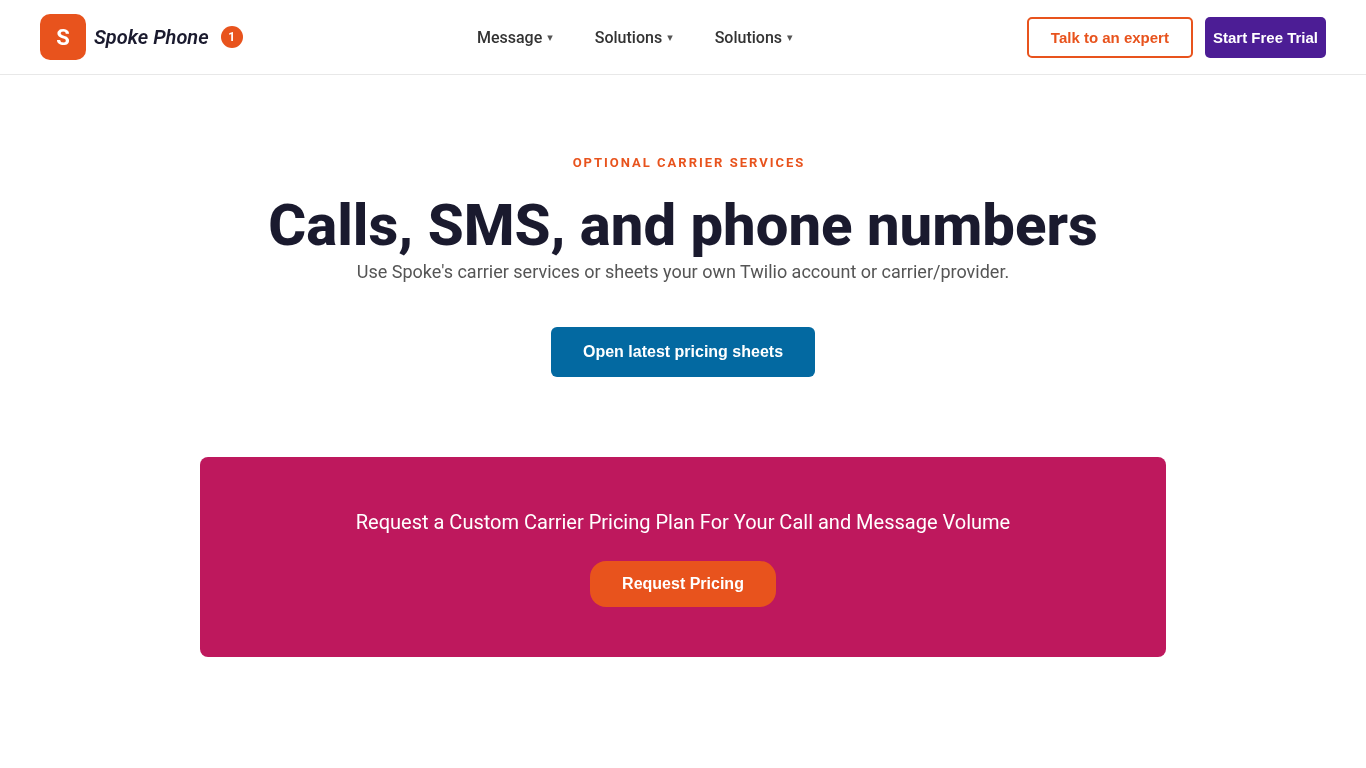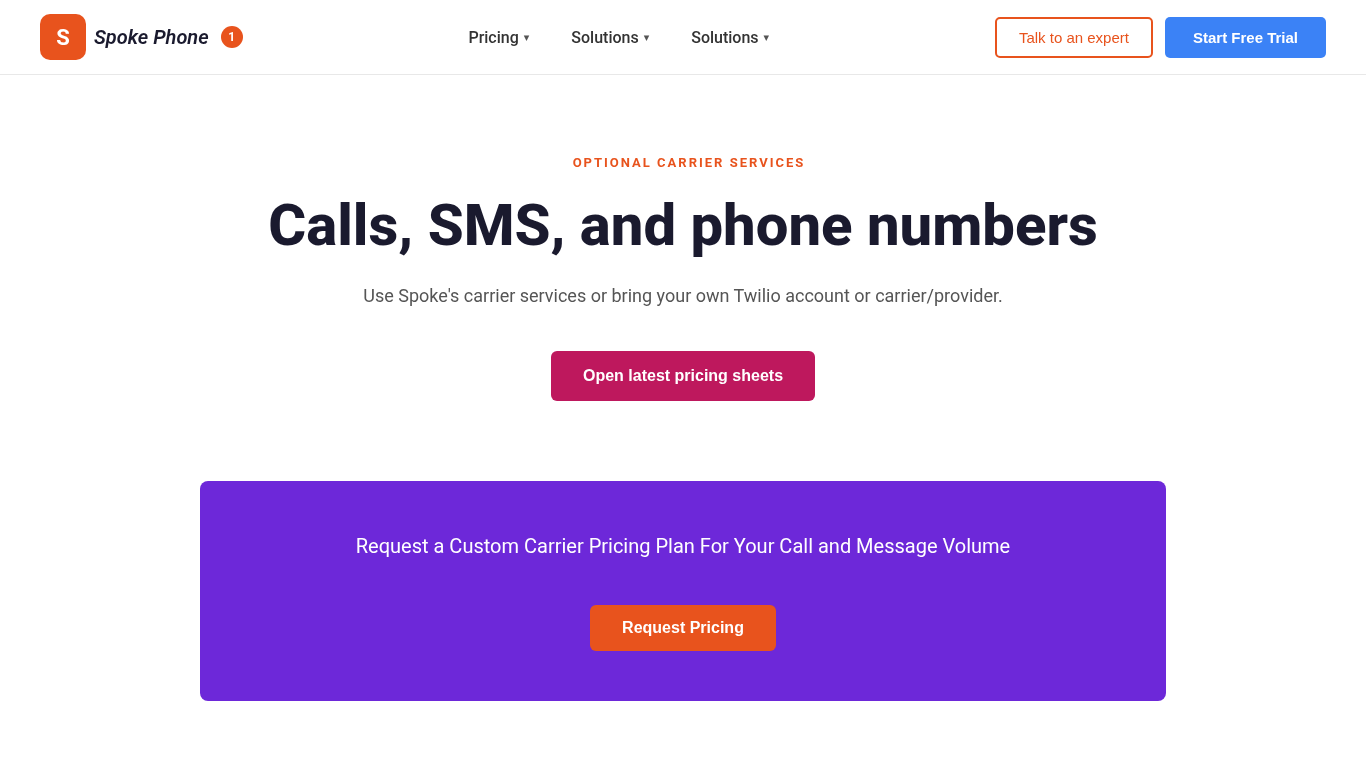--- a/index.html
+++ b/index.html
@@ -95,29 +95,29 @@
       align-items: center;
       gap: 12px;
     }
 
     .btn-outline {
       padding: 10px 22px;
       border: 2px solid #e8531d;
       background: transparent;
       color: #e8531d;
       font-size: 15px;
-      font-weight: 400;
+      font-weight: 700;
       border-radius: 5px;
       cursor: pointer;
     }
 
     .btn-filled {
-      padding: 12px 28px;
+      padding: 12px 8px;
       border: none;
-      background: #3b82f6;
+      background: #4c1d95;
       color: white;
       font-size: 15px;
       font-weight: 700;
       border-radius: 5px;
       cursor: pointer;
     }
 
     
     .hero {
       display: flex;
@@ -135,46 +135,45 @@
       text-transform: uppercase;
       margin-bottom: 24px;
       margin-left: 12px;
     }
 
     .hero-title {
       font-size: 58px;
       font-weight: 800;
       color: #1a1a2e;
       line-height: 1.1;
-      margin-bottom: 24px;
       max-width: 900px;
     }
 
     .hero-subtitle {
       font-size: 18px;
       color: #555;
       margin-bottom: 40px;
       max-width: 700px;
       line-height: 1.6;
     }
 
     .btn-dark {
       padding: 16px 32px;
-      background: #be185d;
+      background: #0369a1;
       color: white;
       font-size: 16px;
       font-weight: 600;
       border: none;
       border-radius: 6px;
       cursor: pointer;
     }
 
     
     .cta-section {
-      background: #6d28d9;
+      background: #be185d;
       margin: 0 200px;
       border-radius: 8px;
       padding: 50px 40px;
       display: flex;
       flex-direction: column;
       align-items: center;
       text-align: center;
       gap: 24px;
     }
 
@@ -186,40 +185,39 @@
       line-height: 1.5;
     }
 
     .btn-orange {
       padding: 14px 32px;
       background: #e8531d;
       color: white;
       font-size: 16px;
       font-weight: 700;
       border: none;
-      border-radius: 6px;
-      cursor: pointer;
-      margin-top: 20px;
+      border-radius: 16px;
+      cursor: pointer;
     }
   </style>
 </head>
 <body>
 
 <nav>
   <div class="nav-left">
     <div class="logo-icon">
       <span>S</span>
     </div>
     <span class="logo-text">Spoke Phone</span>
     <div class="notification-badge">1</div>
   </div>
 
   <div class="nav-center">
     <div class="nav-item">
-      <span>Pricing</span>
+      <span>Message</span>
       <span class="chevron-down">▾</span>
     </div>
     <div class="nav-item">
       <span>Solutions</span>
       <span class="chevron-down">▾</span>
     </div>
     <div class="nav-item">
       <span>Solutions</span>
       <span class="chevron-down">▾</span>
     </div>
@@ -227,20 +225,20 @@
 
   <div class="nav-right">
     <button class="btn-outline">Talk to an expert</button>
     <button class="btn-filled">Start Free Trial</button>
   </div>
 </nav>
 
 <section class="hero">
   <p class="hero-eyebrow">OPTIONAL CARRIER SERVICES</p>
   <h1 class="hero-title">Calls, SMS, and phone numbers</h1>
-  <p class="hero-subtitle">Use Spoke's carrier services or bring your own Twilio account or carrier/provider.</p>
+  <p class="hero-subtitle">Use Spoke's carrier services or sheets your own Twilio account or carrier/provider.</p>
   <button class="btn-dark">Open latest pricing sheets</button>
 </section>
 
 <div class="cta-section">
   <p class="cta-title">Request a Custom Carrier Pricing Plan For Your Call and Message Volume</p>
   <button class="btn-orange">Request Pricing</button>
 </div>
 
 </body></html>

